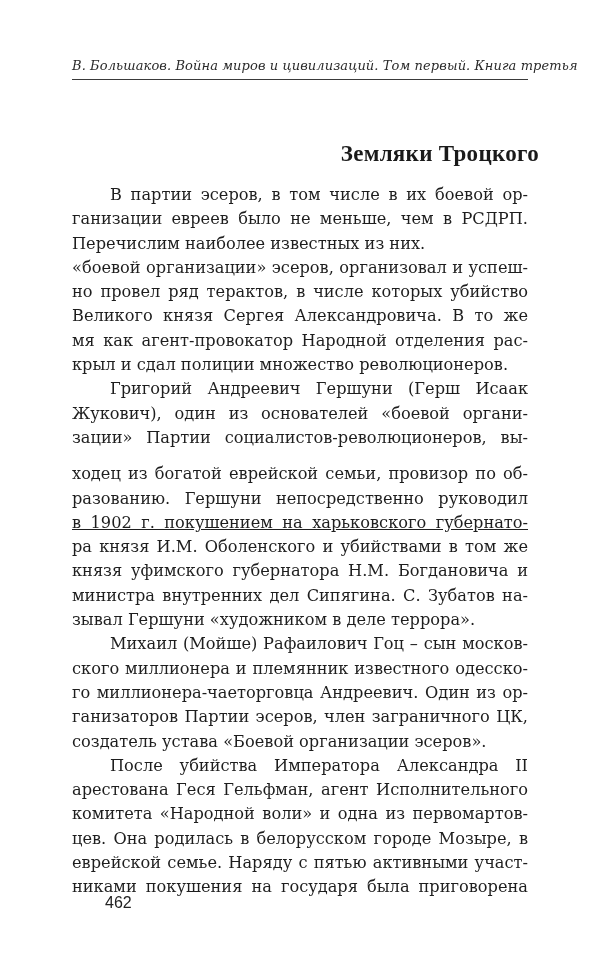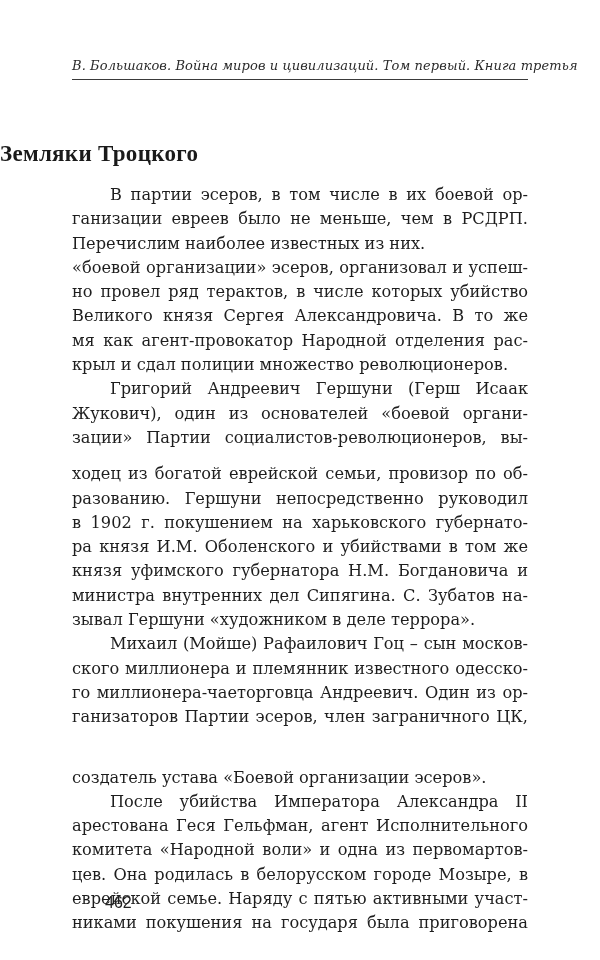--- a/index.html
+++ b/index.html
@@ -39,21 +39,21 @@
       top: 79px;
       width: 456px;
       height: 0;
       border-top: 1.6px solid #3a3a3a;
     }
     .chapter-title {
       position: absolute;
       left: 0;
       top: 141px;
       width: 539px;
-      text-align: left;
+      text-align: right;
       font-family: "Liberation Serif", "DejaVu Serif", serif;
       font-weight: bold;
       font-size: 23px;
       color: #1a1a1a;
       letter-spacing: 0.3px;
     }
     .body-text {
       position: absolute;
       left: 72px;
       top: 183px;
@@ -107,33 +107,33 @@
       <span class="line" style="white-space: normal; width: 456px; overflow: hidden;">мя как агент-провокатор Народной отделения рас-</span>
       <span class="line last" style="white-space: normal; width: 456px; overflow: hidden;">крыл и сдал полиции множество революционеров.</span>
     </div>
 
     <div class="para-block">
       <span class="line first" style="white-space: normal; width: 418px; overflow: hidden;">Григорий Андреевич Гершуни (Герш Исаак</span>
       <span class="line" style="white-space: normal; width: 456px; overflow: hidden;">Жукович), один из основателей «боевой органи-</span>
       <span class="line" style="white-space: normal; width: 456px; overflow: hidden;">зации» Партии социалистов-революционеров, вы-</span>
       <span class="line" style="white-space: normal; width: 456px; overflow: hidden; margin-top: 12px;">ходец из богатой еврейской семьи, провизор по об-</span>
       <span class="line" style="white-space: normal; width: 456px; overflow: hidden;">разованию. Гершуни непосредственно руководил</span>
-      <span class="line" style="white-space: normal; width: 456px; overflow: hidden;">в 1902 г. покушением на харьковского губернато-</span>
+      <span class="line" style="white-space: normal; width: 456px; overflow: hidden; text-decoration: underline;">в 1902 г. покушением на харьковского губернато-</span>
       <span class="line" style="white-space: normal; width: 456px; overflow: hidden;">ра князя И.М. Оболенского и убийствами в том же</span>
       <span class="line" style="white-space: normal; width: 456px; overflow: hidden;">князя уфимского губернатора Н.М. Богдановича и</span>
       <span class="line" style="white-space: normal; width: 456px; overflow: hidden;">министра внутренних дел Сипягина. С. Зубатов на-</span>
       <span class="line last" style="white-space: normal; width: 456px; overflow: hidden;">зывал Гершуни «художником в деле террора».</span>
     </div>
 
     <div class="para-block">
       <span class="line first" style="white-space: normal; width: 418px; overflow: hidden;">Михаил (Мойше) Рафаилович Гоц – сын москов-</span>
       <span class="line" style="white-space: normal; width: 456px; overflow: hidden;">ского миллионера и племянник известного одесско-</span>
       <span class="line" style="white-space: normal; width: 456px; overflow: hidden;">го миллионера-чаеторговца Андреевич. Один из ор-</span>
       <span class="line" style="white-space: normal; width: 456px; overflow: hidden;">ганизаторов Партии эсеров, член заграничного ЦК,</span>
-      <span class="line last" style="white-space: normal; width: 456px; overflow: hidden; margin-top: 36px;">создатель устава «Боевой организации эсеров».</span>
+      <span class="line last" style="white-space: normal; width: 456px; overflow: hidden;">создатель устава «Боевой организации эсеров».</span>
     </div>
 
     <div class="para-block">
       <span class="line first" style="white-space: normal; width: 418px; overflow: hidden;">После убийства Императора Александра II была</span>
       <span class="line" style="white-space: normal; width: 456px; overflow: hidden;">арестована Геся Гельфман, агент Исполнительного</span>
       <span class="line" style="white-space: normal; width: 456px; overflow: hidden;">комитета «Народной воли» и одна из первомартов-</span>
       <span class="line" style="white-space: normal; width: 456px; overflow: hidden;">цев. Она родилась в белорусском городе Мозыре, в</span>
       <span class="line" style="white-space: normal; width: 456px; overflow: hidden;">еврейской семье. Наряду с пятью активными участ-</span>
       <span class="line" style="white-space: normal; width: 456px; overflow: hidden;">никами покушения на государя была приговорена</span>
     </div>

